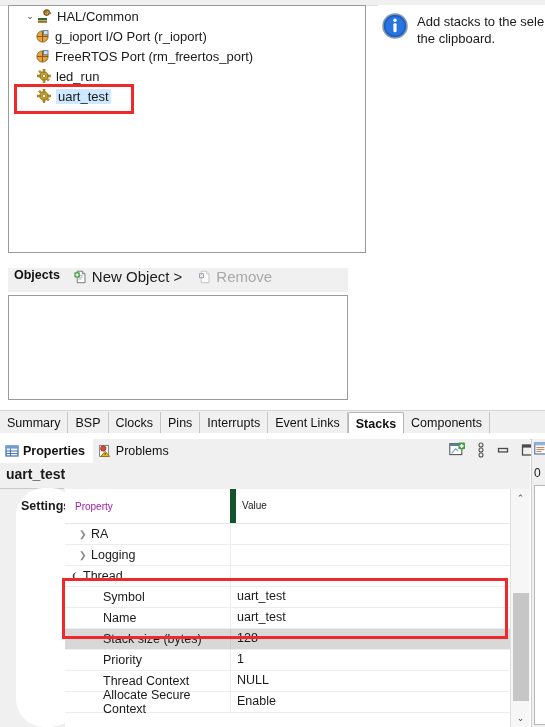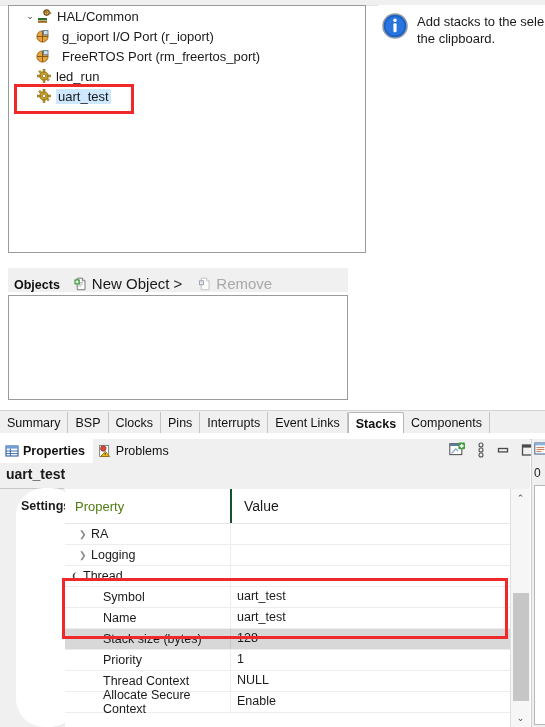--- a/index.html
+++ b/index.html
@@ -23,21 +23,21 @@
   .tree-panel {
     position: absolute; left: 8px; top: 5px; width: 358px; height: 248px;
     background: #ffffff; border: 1px solid #9a9a9a; box-sizing: border-box;
     overflow: hidden;
   }
   .tree-row {
     display: flex; align-items: center; height: 20px;
     padding-left: 4px; white-space: nowrap;
     font-size: 13px;
   }
-  .tree-row.indent1 { padding-left: 26px; gap: 7px; }
+  .tree-row.indent1 { padding-left: 26px; }
   .tree-row.indent0b { padding-left: 14px; }
   .twisty {
     width: 14px; height: 14px; display: inline-flex;
     align-items: center; justify-content: center;
     color: #4a4a4a; font-size: 9px; flex: 0 0 14px;
   }
   .tree-label { margin-left: 5px; }
   .tree-row.selected .tree-label {
     background: #cde8ff; padding: 0 2px;
   }
@@ -53,21 +53,21 @@
     margin-left: 9px; font-size: 13px; line-height: 17px;
     color: #1a1a1a; width: 160px;
     white-space: nowrap; overflow: hidden;
   }
   .info-text .l2 { display: block; }
 
   
   .objects-header {
     position: absolute; left: 8px; top: 268px; width: 340px; height: 24px;
     background: #f0f0f0; box-sizing: border-box;
-    display: flex; align-items: flex-end;
+    display: flex; align-items: flex-start;
   }
   .objects-title {
     font-weight: bold; font-size: 12.5px; color: #111; margin-left: 6px;
     flex: 0 0 auto;
   }
   .obj-btn {
     display: flex; align-items: center; font-size: 15px; color: #1a1a1a;
     margin-left: 14px;
   }
   .obj-btn .ic { margin-right: 4px; }
@@ -144,23 +144,23 @@
 
   
   .prop-table {
     position: absolute; left: 65px; top: 489px; width: 445px; height: 238px;
     background: #ffffff; overflow: hidden;
   }
   .pt-head {
     display: flex; height: 34px; align-items: center;
     border-bottom: 1px solid #e6e6e6; background: #ffffff;
   }
-  .pt-head .c1 { width: 165px; padding-left: 10px; font-size: 13px; color: #4d7c0f; box-sizing: border-box;}
-  .pt-head .c2 { flex: 1; padding-left: 12px; font-size: 14px; color: #1a1a1a;
-                 border-left: 2px solid #14532d; height: 34px; line-height: 34px; }
+  .pt-head .c1 { width: 165px; padding-left: 10px; font-size: 10px; color: #a21caf; box-sizing: border-box;}
+  .pt-head .c2 { flex: 1; padding-left: 6px; font-size: 10px; color: #1a1a1a;
+                 border-left: 6px solid #14532d; height: 34px; line-height: 34px; }
   .pt-row {
     display: flex; height: 20px; align-items: center;
     border-bottom: 1px solid #ededed; background: #ffffff;
   }
   .pt-row.shaded { background: #d8d8d8; }
   .pt-row .c1 {
     width: 165px; box-sizing: border-box; font-size: 12.5px; color: #1a1a1a;
     display: flex; align-items: center; height: 100%;
   }
   .pt-row .c2 {

